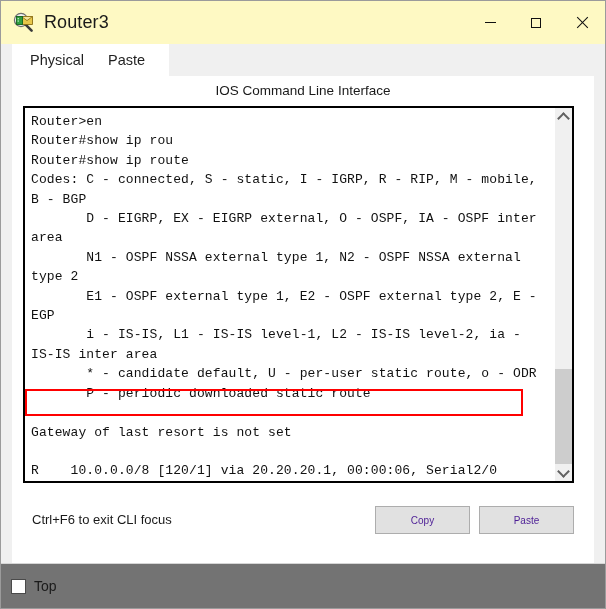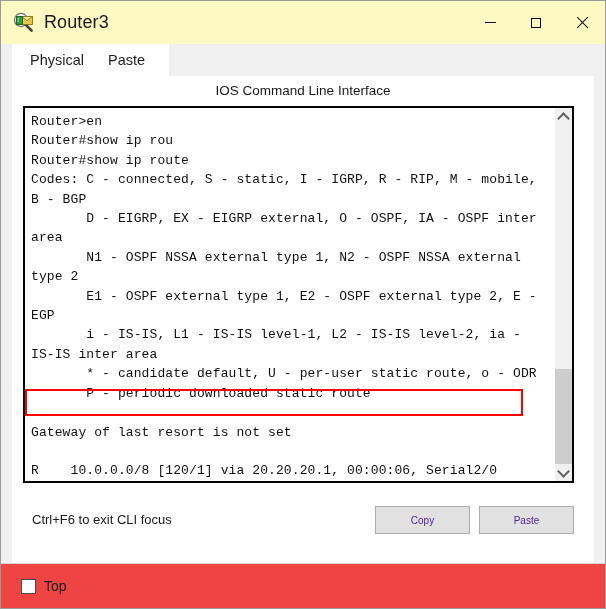--- a/index.html
+++ b/index.html
@@ -246,25 +246,25 @@
     align-items: center;
     justify-content: center;
     margin-left: 9px;
     font-family: "Liberation Sans", sans-serif;
   }
 
   
   .footer {
     flex: 0 0 auto;
     height: 44px;
-    background: #ef4444;
+    background: #737373;
     border-top: 1px solid #d6d6d6;
     display: flex;
     align-items: center;
-    padding-left: 20px;
+    padding-left: 10px;
   }
   .checkbox {
     width: 15px;
     height: 15px;
     border: 1px solid #4a4a4a;
     background: #ffffff;
     box-sizing: border-box;
     flex: 0 0 auto;
   }
   .check-label {

